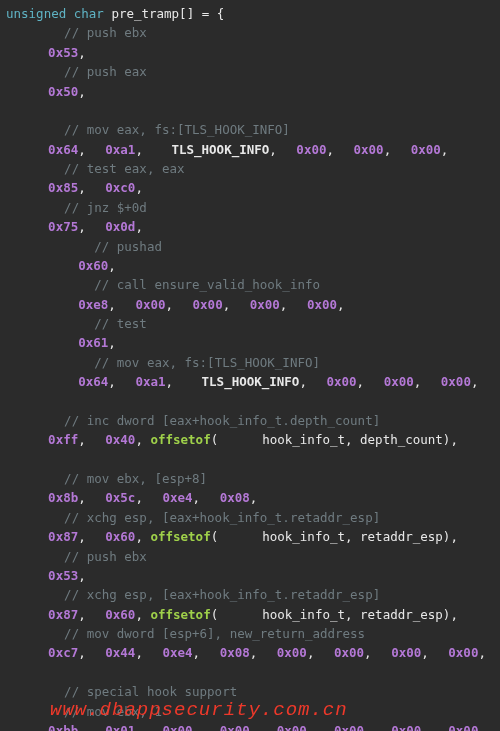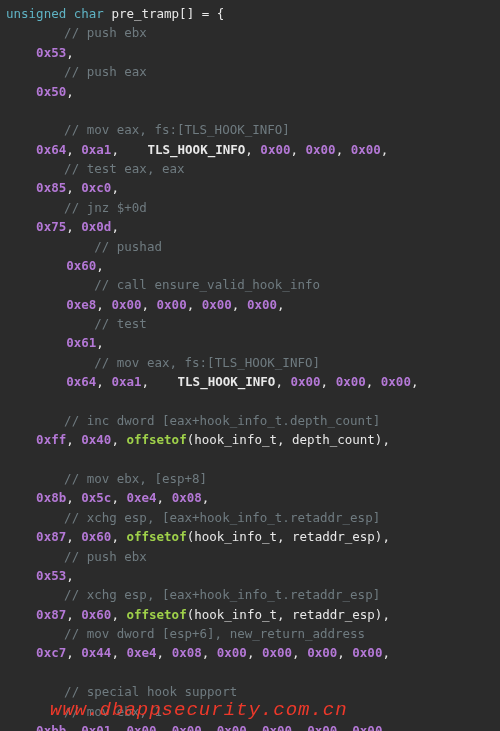--- a/index.html
+++ b/index.html
@@ -12,24 +12,24 @@
     height: 731px;
     overflow: hidden;
     position: relative;
     padding: 4px 0 0 6px;
     color: #e8e8e8;
   }
   pre { white-space: pre; }
   .kw   { color: #5fb3c4; }   
   .plain{ color: #e8e8e8; }
   .cmt  { color: #6f7b80; margin-left: 28px; }                         
-  .hex  { color: #b478d6; font-weight: 600; }       
+  .hex  { color: #b478d6; font-weight: 600; margin-left: 12px; }       
   .id   { color: #e8e8e8; font-weight: 600; margin-left: 21px; }       
   .fn   { color: #9fd14a; font-weight: 600; }       
-  .typ  { color: #e8e8e8; }                         
+  .typ  { color: #e8e8e8; margin-left: 44px; }                         
   .fld  { color: #e8e8e8; }                         
   .p    { color: #e8e8e8; }                         
 
   .watermark {
     position: absolute;
     left: 50px;
     bottom: 6px;
     color: #ff3a2a;
     font-family: Liberation Mono, monospace;
     font-style: italic;

